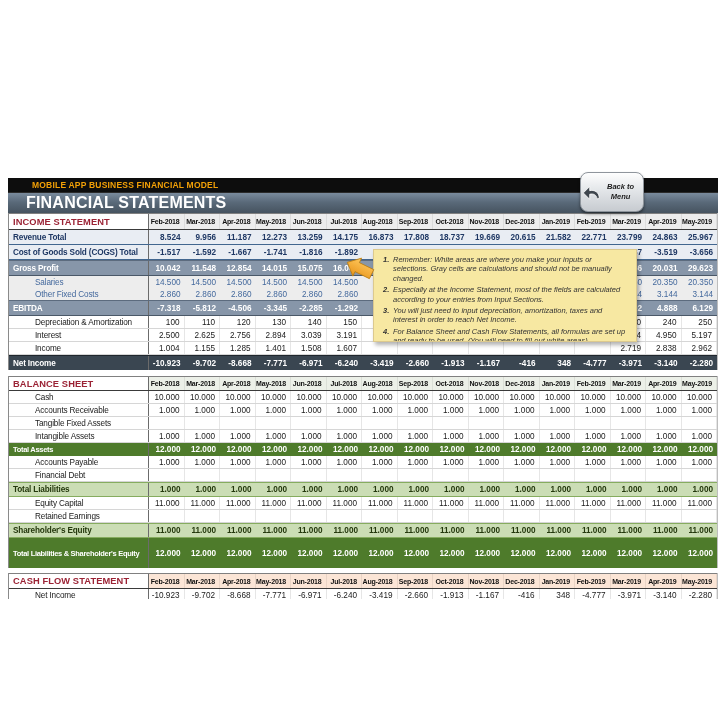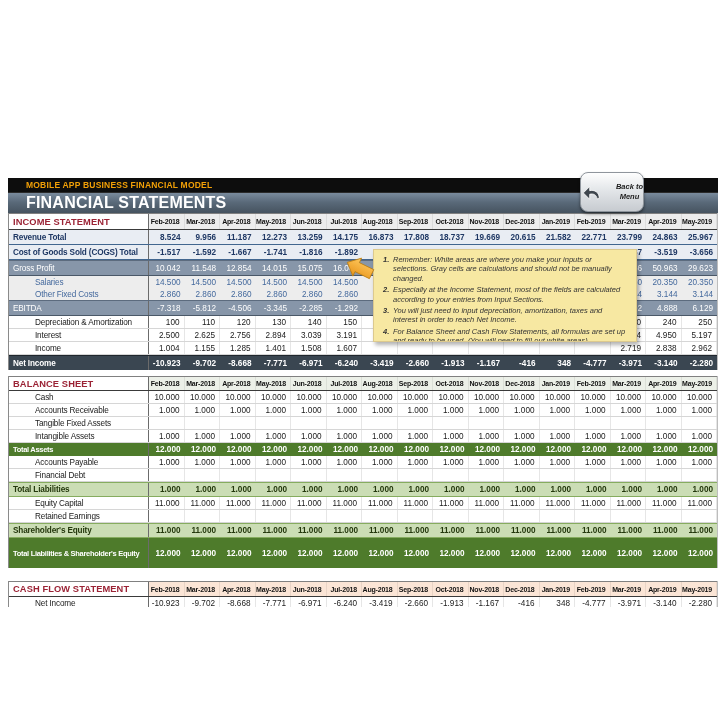--- a/index.html
+++ b/index.html
@@ -2,36 +2,36 @@
 <html style="--title-text: #F2A007; --title-bar-bg: #0D0D0D; --section-title: #9B2335; --navy: #1F3864; --blue-row: #E9EDF3; --slate-row: #8796A9; --subtle-bg: #EDEDED; --subtle-text: #44699D; --dark-row: #3A4651; --green-dark: #4E7B2B; --green-light: #CBDDB5; --green-text: #24380D; --months-bg: #EDEDED; --cashflow-months-bg: #FBE5D6; --tooltip-bg: #F7E8A2; --tooltip-border: #DCC98E; --arrow-orange: #F2A132;"><head>
 <meta charset="utf-8">
 <style>
   html,body{margin:0;padding:0;background:#fff;}
   .canvas{position:relative;width:727px;height:727px;background:#fff;overflow:hidden;
           font-family:"Liberation Sans",sans-serif;-webkit-font-smoothing:antialiased;}
   .workbook{position:absolute;left:8px;top:178px;width:710px;}
 
   
   .titlebar{height:14px;background:var(--title-bar-bg);display:flex;align-items:center;}
-  .titlebar span{color:var(--title-text);font-size:8.5px;font-weight:bold;letter-spacing:.2px;padding-left:18px;}
+  .titlebar span{color:var(--title-text);font-size:8.5px;font-weight:bold;letter-spacing:.2px;padding-left:24px;}
   .pagebar{height:20px;background:linear-gradient(to bottom,#7A8B9D 0%,#5A6A7A 45%,#46535F 100%);
            display:flex;align-items:center;border-top:1px solid #2a2a2a;}
   .pagebar span{color:#fff;font-size:16px;font-weight:bold;letter-spacing:.2px;padding-left:18px;}
 
   
   .backbtn{position:absolute;left:572px;top:-6px;width:62px;height:38px;border-radius:8px;
            background:linear-gradient(to bottom,#FEFEFE 0%,#E3E6E9 45%,#C7CBD0 100%);
            border:1px solid #8F959C;box-shadow:0 2px 3px rgba(0,0,0,.45);
-           display:flex;align-items:center;justify-content:space-between;gap:4px;z-index:9;cursor:pointer;}
+           display:flex;align-items:center;justify-content:flex-start;gap:4px;z-index:9;cursor:pointer;}
   .backbtn .blabel{font-size:7.5px;font-weight:bold;font-style:italic;color:#1c1c1c;text-align:center;line-height:1.3;}
 
   
   .fin-table{border-left:1px solid #8a8a8a;border-right:1px solid #bdbdbd;}
   #balance-table{margin-top:6px;}
-  .cf-clip{margin-top:13px;height:26px;overflow:hidden;}
+  .cf-clip{margin-top:5px;height:26px;overflow:hidden;}
   .row{display:grid;grid-template-columns:140px repeat(16,1fr);align-items:stretch;}
   .cell{display:flex;align-items:center;justify-content:flex-end;padding-right:4px;
         overflow:hidden;white-space:nowrap;font-size:8.2px;color:#1a1a1a;}
   .label-cell{justify-content:flex-start;padding-left:4px;padding-right:2px;
               border-right:1px solid #6b6b6b;letter-spacing:-.15px;}
   .indent .label-cell, .label-cell.indent{padding-left:26px;}
 
   
   .months-row{border-top:1px solid #808080;border-bottom:1px solid #3a3a3a;}
   .months-row .month-cell{font-size:7px;font-weight:bold;color:#111;letter-spacing:-.2px;
@@ -42,21 +42,21 @@
   #income-table .months-row .month-cell{background:var(--months-bg);}
   #balance-table .months-row{height:13px;}
   #balance-table .months-row .month-cell{background:#ECF0E8;}
   #cashflow-table .months-row{height:14px;}
   #cashflow-table .months-row .month-cell{background:var(--cashflow-months-bg);}
 
   
   .style-blue{height:14px;background:var(--blue-row);border-bottom:1px solid #41668F;}
   .style-blue .cell{color:var(--navy);font-weight:bold;}
   .style-slate{height:14px;background:var(--slate-row);border-top:1px solid #5C6B7E;border-bottom:1px solid #4A5868;}
-  .style-slate .cell{color:#fff;font-weight:normal;}
+  .style-slate .cell{color:#fff;font-weight:bold;}
   .style-subtle{height:12px;background:var(--subtle-bg);}
   .style-subtle .cell{color:var(--subtle-text);}
   .style-white{height:12px;background:#fff;border-bottom:1px solid #D6D6D6;text-align:center;}
   .style-white .cell{border-right:1px solid #E6E6E6;}
   .style-white .label-cell{border-right:1px solid #6b6b6b;}
   .style-dark{height:14px;background:var(--dark-row);border-top:1px solid #1f262d;}
   .style-dark .cell{color:#fff;font-weight:bold;}
   .style-gdark{height:13px;background:var(--green-dark);}
   .style-gdark .cell{color:#fff;font-weight:bold;}
   .style-gdark .label-cell{font-size:7.5px;letter-spacing:-.3px;}
@@ -166,21 +166,21 @@
           <div class="cell value-cell">15.075</div>
           <div class="cell value-cell">16.067</div>
           <div class="cell value-cell"></div>
           <div class="cell value-cell"></div>
           <div class="cell value-cell"></div>
           <div class="cell value-cell"></div>
           <div class="cell value-cell"></div>
           <div class="cell value-cell"></div>
           <div class="cell value-cell"></div>
           <div class="cell value-cell">27.186</div>
-          <div class="cell value-cell">50.963</div>
+          <div class="cell value-cell">20.031</div>
           <div class="cell value-cell">29.623</div>
         </div>
         <div class="row style-subtle">
           <div class="cell label-cell indent">Salaries</div>
           <div class="cell value-cell">14.500</div>
           <div class="cell value-cell">14.500</div>
           <div class="cell value-cell">14.500</div>
           <div class="cell value-cell">14.500</div>
           <div class="cell value-cell">14.500</div>
           <div class="cell value-cell">14.500</div>

